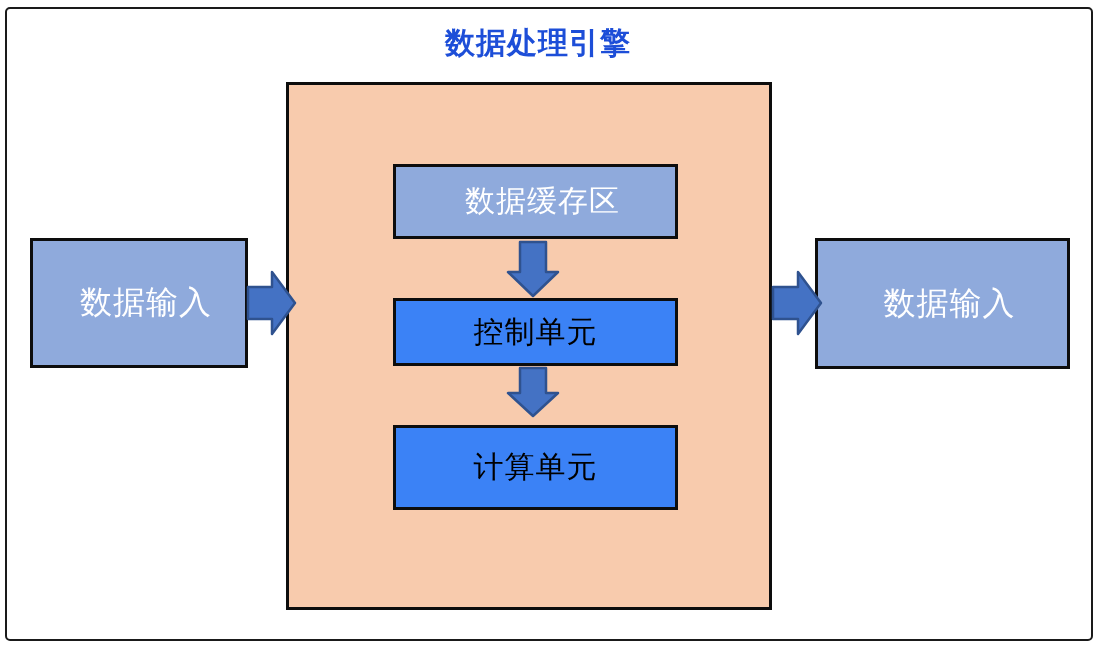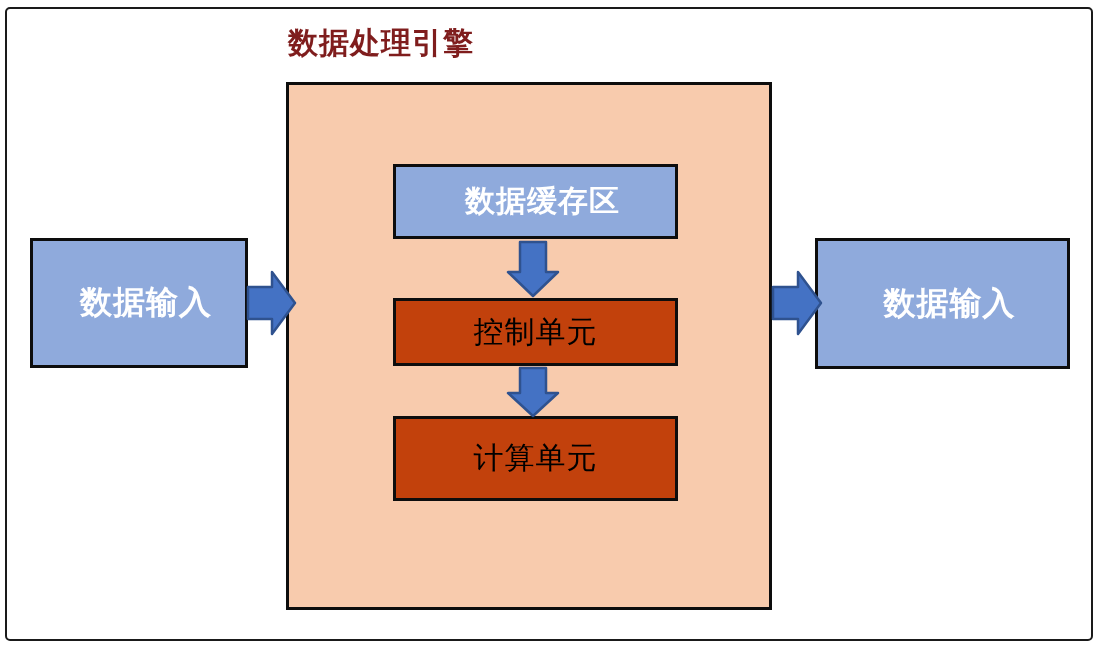--- a/index.html
+++ b/index.html
@@ -20,51 +20,51 @@
     left: 5px; top: 7px; right: 7px; bottom: 8px;
     border: 2px solid #1a1a1a;
     border-radius: 5px;
     pointer-events: none;
   }
   .title {
     position: absolute;
     left: 288px; top: 24px;
     width: 500px; height: 38px;
     line-height: 38px;
-    text-align: left;
+    text-align: center;
     font-size: 30px;
     font-weight: 700;
-    color: #7f1d1d;
+    color: #1d4ed8;
     letter-spacing: 1px;
   }
   .engine {
     position: absolute;
     left: 286px; top: 82px;
     width: 486px; height: 528px;
     box-sizing: border-box;
     background: #F8CBAD;
     border: 3px solid #0d0d0d;
   }
   .node {
     position: absolute;
     box-sizing: border-box;
     border: 3px solid #0d0d0d;
     display: flex;
     align-items: center;
     justify-content: center;
     text-align: center;
     letter-spacing: 1px;
   }
-  .node.blue  { background: #8FAADC; color: #ffffff; font-weight: 700; font-size: 32px; padding-left: 14px; }
-  .node.green { background: #c2410c; color: #000000; font-weight: 400; font-size: 30px; }
+  .node.blue  { background: #8FAADC; color: #ffffff; font-weight: 400; font-size: 32px; padding-left: 14px; }
+  .node.green { background: #3b82f6; color: #000000; font-weight: 400; font-size: 30px; }
   #node-input   { left: 30px;  top: 238px; width: 218px; height: 130px; text-align: center; }
   #node-output  { left: 815px; top: 238px; width: 255px; height: 131px; }
   #node-buffer  { left: 393px; top: 164px; width: 285px; height: 75px; font-size: 30px; }
   #node-control { left: 393px; top: 298px; width: 285px; height: 68px; }
-  #node-compute { left: 393px; top: 416px; width: 285px; height: 85px; }
+  #node-compute { left: 393px; top: 425px; width: 285px; height: 85px; }
   .arrows {
     position: absolute;
     left: 0; top: 0;
     width: 1100px; height: 649px;
     pointer-events: none;
   }
   .arrows polygon {
     stroke: #2F528F;
     stroke-width: 2.5;
     stroke-linejoin: round;

